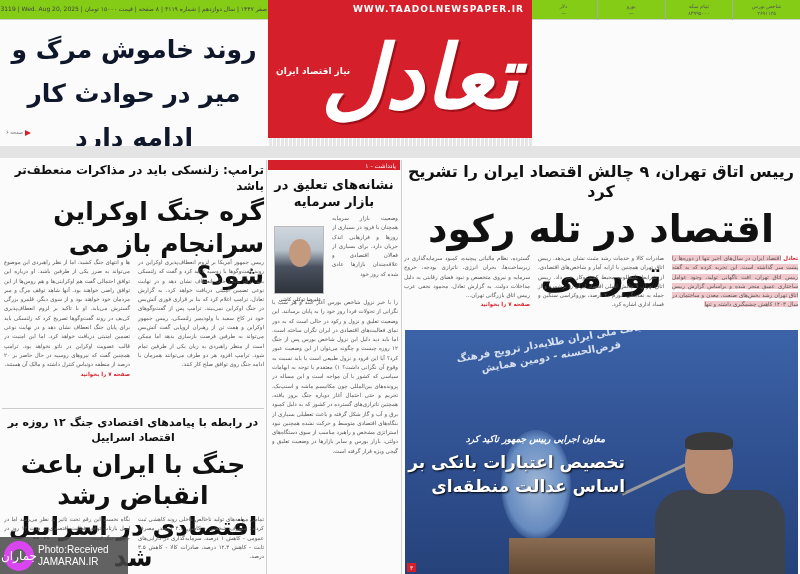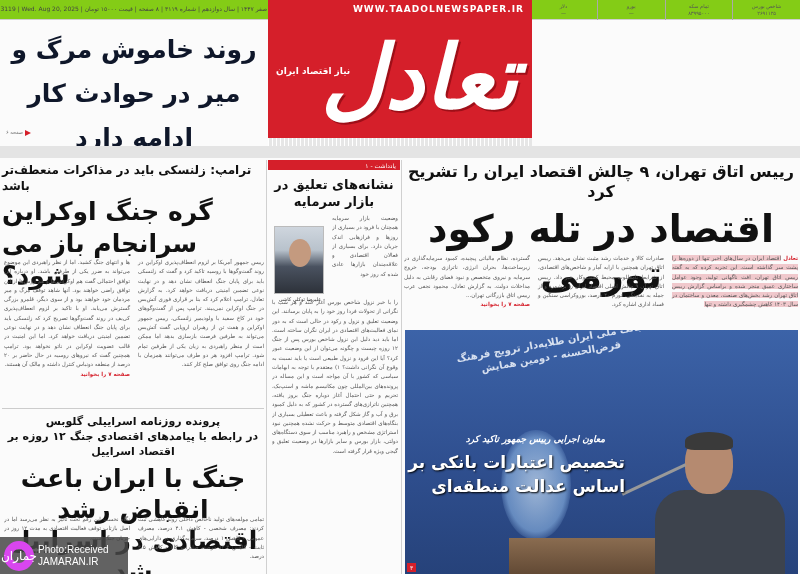--- a/index.html
+++ b/index.html
@@ -27,21 +27,21 @@
   .hdr .more { position: absolute; font-size: 5px; color: #777; bottom: 4px; }
   .hdr.left { left: 2px; }
   .hdr.left .more { left: 4px; }
   .hdr.right { right: 2px; }
   .hdr.right .more { left: 4px; }
   .arrow { display: inline-block; width: 0; height: 0; border-top: 3px solid transparent; border-bottom: 3px solid transparent; border-left: 6px solid #d51f2a; vertical-align: middle; margin-left: 2px; }
 
   .sep { position: absolute; left: 0; top: 146px; width: 800px; height: 12px; background: #e4e4e4; }
 
   
-  .ukr { position: absolute; left: 2px; top: 162px; width: 262px; direction: rtl; text-align: left; }
+  .ukr { position: absolute; left: 2px; top: 162px; width: 262px; direction: rtl; text-align: right; }
   .ukr .kicker { font-size: 12px; font-weight: bold; line-height: 16px; }
   .ukr .title { font-size: 25px; font-weight: bold; line-height: 32px; margin-top: 2px; }
   .body-text { position: absolute; direction: rtl; font-size: 5.5px; line-height: 9.3px; color: #555; overflow: hidden; text-align: justify; }
   .cols2 { display: flex; gap: 8px; }
   .cols2 > div { flex: 1; }
   .red-link { color: #d51f2a; font-weight: bold; }
 
   .isr { position: absolute; left: 2px; top: 408px; width: 262px; direction: rtl; text-align: center; border-top: 1px solid #ccc; padding-top: 6px; }
   .isr .kicker1 { font-size: 11px; font-weight: bold; line-height: 14px; }
   .isr .kicker2 { font-size: 11px; font-weight: bold; line-height: 15px; }
@@ -131,21 +131,20 @@
   <div class="ukr">
     <div class="kicker">ترامپ: زلنسکی باید در مذاکرات منعطف‌تر باشد</div>
     <div class="title">گره جنگ اوکراین سرانجام باز می شود؟</div>
   </div>
   <div class="body-text cols2" style="left:4px; top:258px; width:260px; height:146px;">
     <div><span>رییس جمهور آمریکا بر لزوم انعطاف‌پذیری اوکراین در روند گفت‌وگوها با روسیه تاکید کرد و گفت که زلنسکی باید برای پایان جنگ انعطاف نشان دهد و در نهایت نوعی تضمین امنیتی دریافت خواهد کرد. به گزارش تعادل، ترامپ اعلام کرد که بنا بر قراری فوری آتش‌بس در جنگ اوکراین نمی‌بیند. ترامپ پس از گفت‌وگوهای خود در کاخ سفید با ولودیمیر زلنسکی، رییس جمهور اوکراین و هفت تن از رهبران اروپایی گفت آتش‌بس می‌تواند به طرفین فرصت بازسازی بدهد اما ممکن است از منظر راهبردی به زیان یکی از طرفین تمام شود. ترامپ افزود هر دو طرف می‌توانند همزمان با ادامه جنگ روی توافق صلح کار کنند.</span></div>
     <div><span>ها و انتهای جنگ کشید. اما از نظر راهبردی این موضوع می‌تواند به ضرر یکی از طرفین باشد. او درباره این توافق احتمالی گفت هم اوکراینی‌ها و هم روس‌ها از این توافق راضی خواهند بود. آنها شاهد توقف مرگ و میر مردمان خود خواهند بود و از سوی دیگر، قلمرو بزرگی گسترش می‌یابد. او با تاکید بر لزوم انعطاف‌پذیری کی‌یف در روند گفت‌وگوها تصریح کرد که زلنسکی باید برای پایان جنگ انعطاف نشان دهد و در نهایت نوعی تضمین امنیتی دریافت خواهد کرد. اما این امنیت در قالب عضویت اوکراین در ناتو نخواهد بود. ترامپ همچنین گفت که نیروهای روسیه در حال حاضر بر ۲۰ درصد از منطقه دونباس کنترل داشته و مالک آن هستند.</span><br><span class="red-link">صفحه ۷ را بخوانید</span></div>
   </div>
 
   <div class="isr">
-    <div class="kicker1">پرونده روزنامه اسراییلی گلوبس</div>
     <div class="kicker2">در رابطه با پیامدهای اقتصادی جنگ ۱۲ روزه بر اقتصاد اسراییل</div>
     <div class="title">جنگ با ایران باعث انقباض رشد اقتصادی در اسراییل شد</div>
   </div>
   <div class="body-text cols2" style="left:4px; top:515px; width:260px; height:59px;">
     <div><span>تمامی مولفه‌های تولید ناخالص داخلی روند کاهشی ثبت کردند: مصرف شخصی - کاهش ۴.۱ درصد، مصرف عمومی - کاهش ۱ درصد، سرمایه‌گذاری در دارایی‌های ثابت - کاهش ۱۲.۳ درصد، صادرات کالا - کاهش ۳.۵ درصد.</span></div>
     <div><span>نگاه نخست این رقم تحت تاثیر به نظر می‌رسد اما در اصل بازتاب توقف فعالیت اقتصادی به مدت ۱۲ روز در جریان جنگ است.</span></div>
   </div>
 
   <div class="watermark">
     <div class="wlogo">جماران</div>

